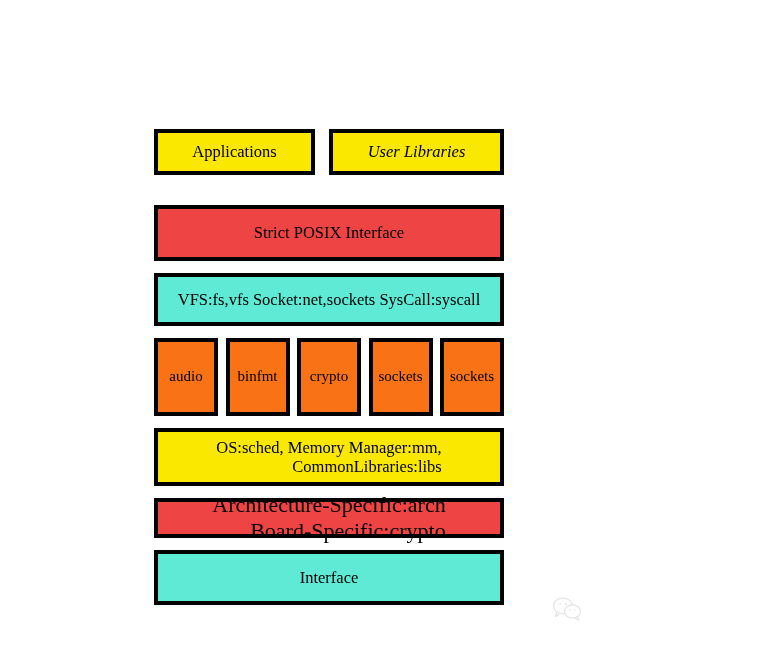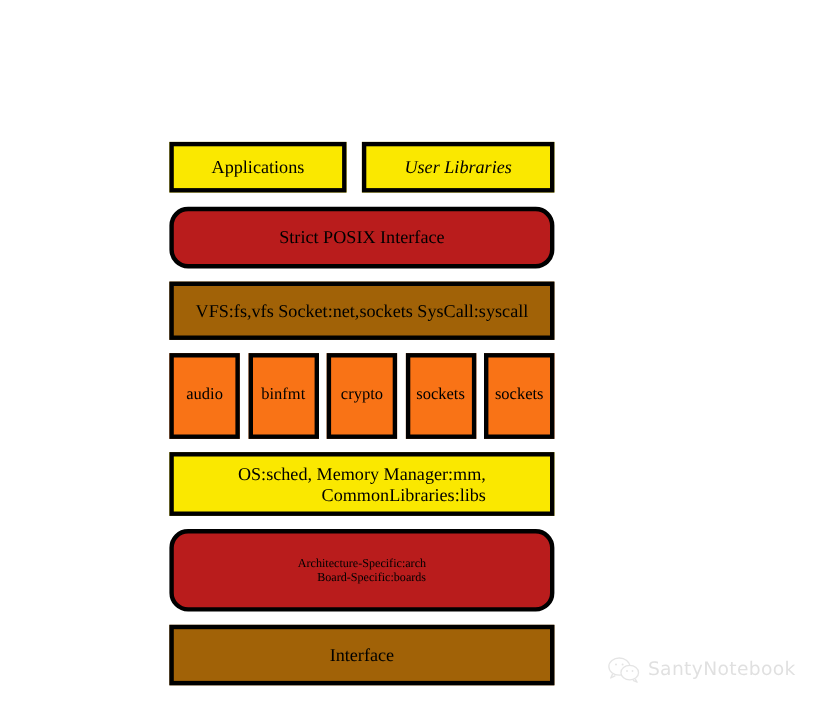--- a/index.html
+++ b/index.html
@@ -31,21 +31,21 @@
     color: #000000;
     text-align: center;
     line-height: 1.18;
   }
 
   
   .row-split {
     display: flex;
     justify-content: space-between;
     width: 100%;
-    margin-bottom: 13px;
+    margin-bottom: 30px;
     align-items: center;
   }
   .row-split .layer {
     height: 46px;
     font-size: 16.5px;
   }
   .box-applications { width: 161px; }
   .box-userlibraries { width: 175px; font-style: italic; }
 
   
@@ -61,22 +61,22 @@
     height: 53px;
     font-size: 16.5px;
     margin-bottom: 12px;
   }
   .band-os {
     height: 58px;
     font-size: 16.5px;
     margin-bottom: 12px;
   }
   .band-arch {
-    height: 75px;
-    font-size: 11px;
+    height: 40px;
+    font-size: 22px;
     margin-bottom: 12px;
   }
   .band-hardware {
     height: 55px;
     font-size: 16.5px;
   }
 
   
   .module-row {
     display: flex;
@@ -85,22 +85,22 @@
     margin-bottom: 12px;
   }
   .module-row .layer {
     width: 64px;
     height: 78px;
     font-size: 15px;
   }
 
   
   .fill-yellow     { background: #fae800; }
-  .fill-green      { background: #b91c1c; border-radius: 17px; }
-  .fill-blue       { background: #a16207; }
+  .fill-green      { background: #ef4444; }
+  .fill-blue       { background: #5eead4; }
   .fill-lightblue  { background: #f97316; }
 
   
   .multiline {
     text-align: right;
     display: inline-block;
   }
   .multiline span { display: block; }
 
   
@@ -165,21 +165,21 @@
   <div class="layer band band-os fill-yellow">
     <span class="multiline">
       <span>OS:sched, Memory Manager:mm,</span>
       <span>CommonLibraries:libs</span>
     </span>
   </div>
 
   <div class="layer band band-arch fill-green">
     <span class="multiline">
       <span>Architecture-Specific:arch</span>
-      <span>Board-Specific:boards</span>
+      <span>Board-Specific:crypto</span>
     </span>
   </div>
 
   <div class="layer band band-hardware fill-blue">
     <span>Interface</span>
   </div>
 
 </div>
 
 <div id="watermark">
@@ -188,14 +188,13 @@
       <ellipse cx="11" cy="10" rx="9.5" ry="7.8"></ellipse>
       <path d="M5 16.6 L3.2 20.4 L7.4 18.2" stroke-linejoin="round" fill="none"></path>
       <circle cx="8" cy="8" r="0.9" fill="#a8a8a8" stroke="none"></circle>
       <circle cx="14" cy="8" r="0.9" fill="#a8a8a8" stroke="none"></circle>
       <ellipse cx="20.5" cy="15.5" rx="8" ry="6.6" fill="#ffffff"></ellipse>
       <path d="M25.4 21 L27.2 24.2 L23.4 22.6" stroke-linejoin="round" fill="none"></path>
       <circle cx="18" cy="14" r="0.8" fill="#a8a8a8" stroke="none"></circle>
       <circle cx="23" cy="14" r="0.8" fill="#a8a8a8" stroke="none"></circle>
     </svg>
   </span>
-  <span class="wm-text">SantyNotebook</span>
 </div>
 
 </body></html>

